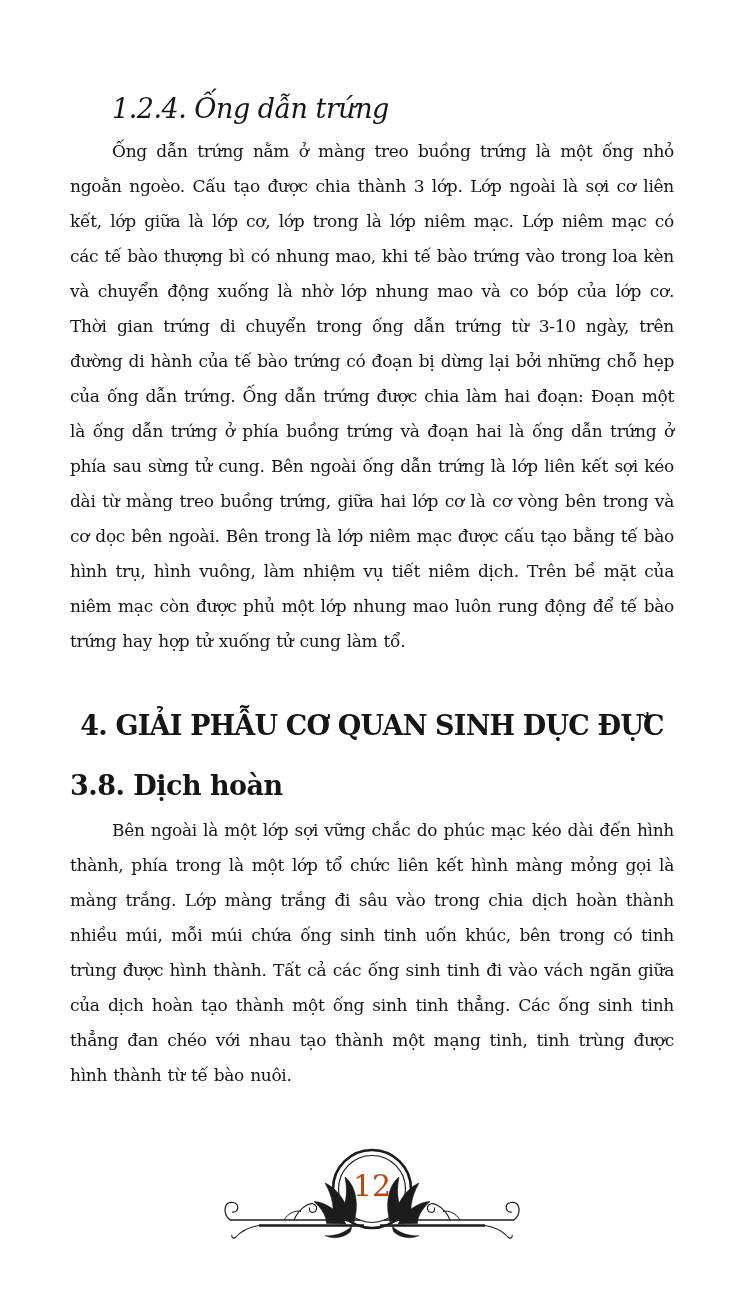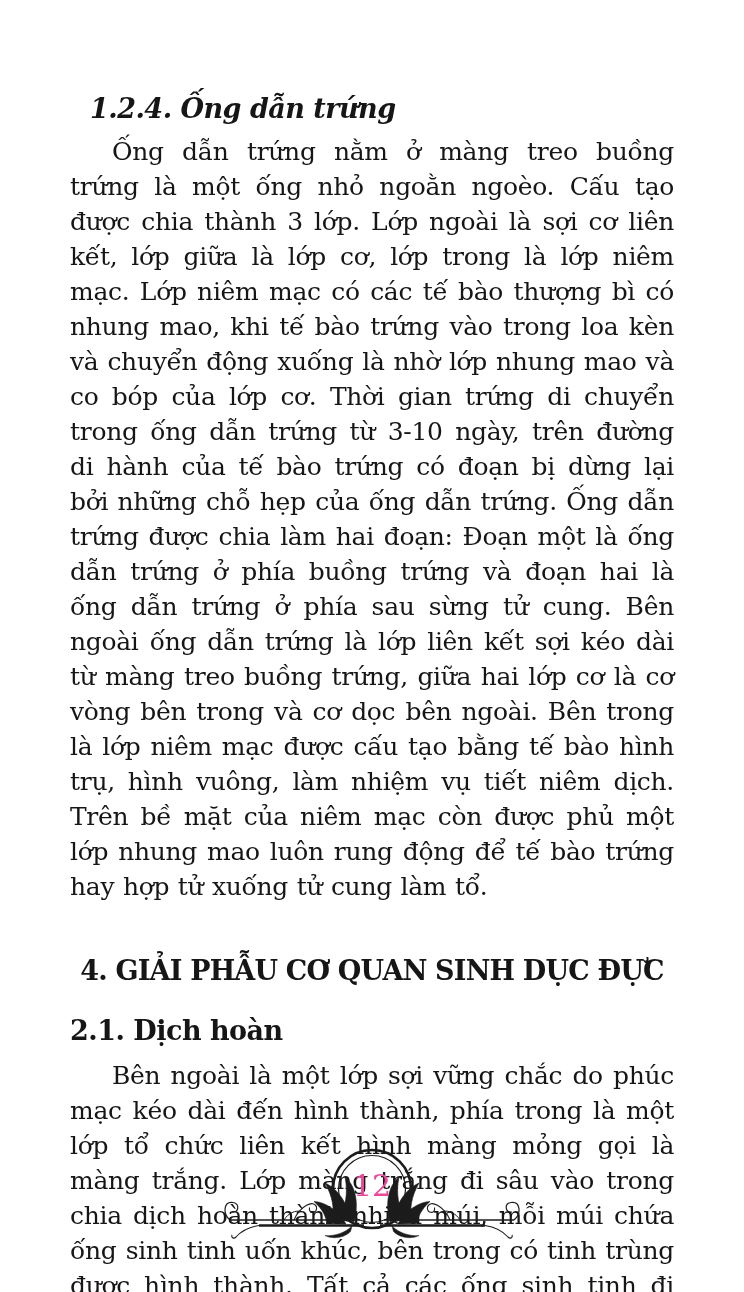--- a/index.html
+++ b/index.html
@@ -17,30 +17,30 @@
     overflow: hidden;
     box-sizing: border-box;
   }
   .content {
     position: absolute;
     top: 0;
     left: 70px;
     width: 604px;
   }
   .h-124 {
-    margin: 92px 0 8px 20px;
+    margin: 92px 0 8px 42px;
     font-size: 27px;
-    font-weight: bold;
+    font-weight: normal;
     font-style: italic;
     letter-spacing: -0.5px;
     line-height: 34px;
   }
   p.body {
     margin: 0;
-    font-size: 25px;
+    font-size: 17px;
     line-height: 35px;
     text-align: justify;
     text-indent: 42px;
     letter-spacing: -0.3px;
     word-spacing: 1px;
   }
   .h-section {
     margin: 50px 0 0 0;
     font-size: 27px;
     font-weight: bold;
@@ -67,37 +67,37 @@
     left: 0;
     top: 0;
   }
   .page-number {
     position: absolute;
     left: 0;
     top: 30px;
     width: 300px;
     text-align: center;
     font-size: 30px;
-    color: #ec4899;
+    color: #c2410c;
     font-family: "DejaVu Serif", "Liberation Serif", serif;
   }
 </style>
 </head>
 <body>
 
 <div class="page">
   <div class="content">
 
     <h3 class="h-124">1.2.4. Ống dẫn trứng</h3>
 
     <p class="body">Ống dẫn trứng nằm ở màng treo buồng trứng là một ống nhỏ ngoằn ngoèo. Cấu tạo được chia thành 3 lớp. Lớp ngoài là sợi cơ liên kết, lớp giữa là lớp cơ, lớp trong là lớp niêm mạc. Lớp niêm mạc có các tế bào thượng bì có nhung mao, khi tế bào trứng vào trong loa kèn và chuyển động xuống là nhờ lớp nhung mao và co bóp của lớp cơ. Thời gian trứng di chuyển trong ống dẫn trứng từ 3-10 ngày, trên đường di hành của tế bào trứng có đoạn bị dừng lại bởi những chỗ hẹp của ống dẫn trứng. Ống dẫn trứng được chia làm hai đoạn: Đoạn một là ống dẫn trứng ở phía buồng trứng và đoạn hai là ống dẫn trứng ở phía sau sừng tử cung. Bên ngoài ống dẫn trứng là lớp liên kết sợi kéo dài từ màng treo buồng trứng, giữa hai lớp cơ là cơ vòng bên trong và cơ dọc bên ngoài. Bên trong là lớp niêm mạc được cấu tạo bằng tế bào hình trụ, hình vuông, làm nhiệm vụ tiết niêm dịch. Trên bề mặt của niêm mạc còn được phủ một lớp nhung mao luôn rung động để tế bào trứng hay hợp tử xuống tử cung làm tổ.</p>
 
     <h2 class="h-section">4. GIẢI PHẪU CƠ QUAN SINH DỤC ĐỰC</h2>
 
-    <h3 class="h-21">2.1. Dịch hoàn</h3>
+    <h3 class="h-21">3.8. Dịch hoàn</h3>
 
     <p class="body">Bên ngoài là một lớp sợi vững chắc do phúc mạc kéo dài đến hình thành, phía trong là một lớp tổ chức liên kết hình màng mỏng gọi là màng trắng. Lớp màng trắng đi sâu vào trong chia dịch hoàn thành nhiều múi, mỗi múi chứa ống sinh tinh uốn khúc, bên trong có tinh trùng được hình thành. Tất cả các ống sinh tinh đi vào vách ngăn giữa của dịch hoàn tạo thành một ống sinh tinh thẳng. Các ống sinh tinh thẳng đan chéo với nhau tạo thành một mạng tinh, tinh trùng được hình thành từ tế bào nuôi.</p>
   </div>
 
   <div class="footer">
     <svg width="300" height="104" viewBox="0 0 300 104" fill="none" stroke="#1c1c1c">
       <defs>
         <g id="flourish">
 
           <path d="M162,82 L292,82" stroke-width="1.3"></path>

